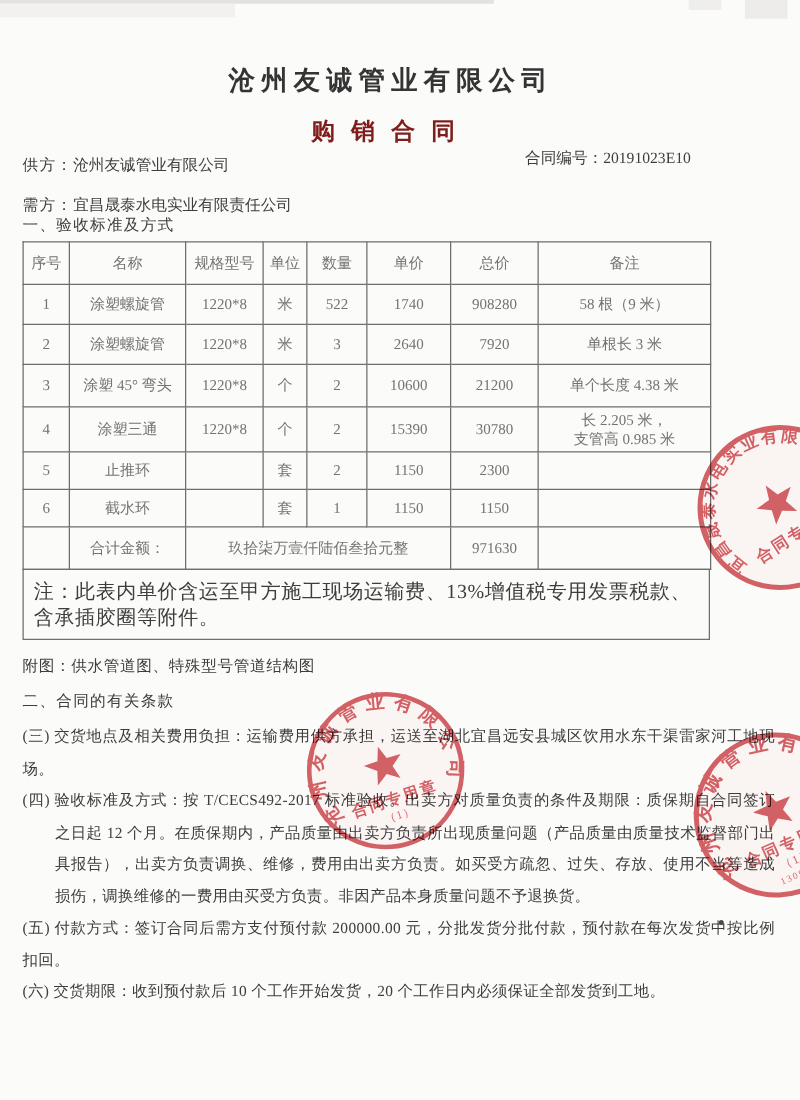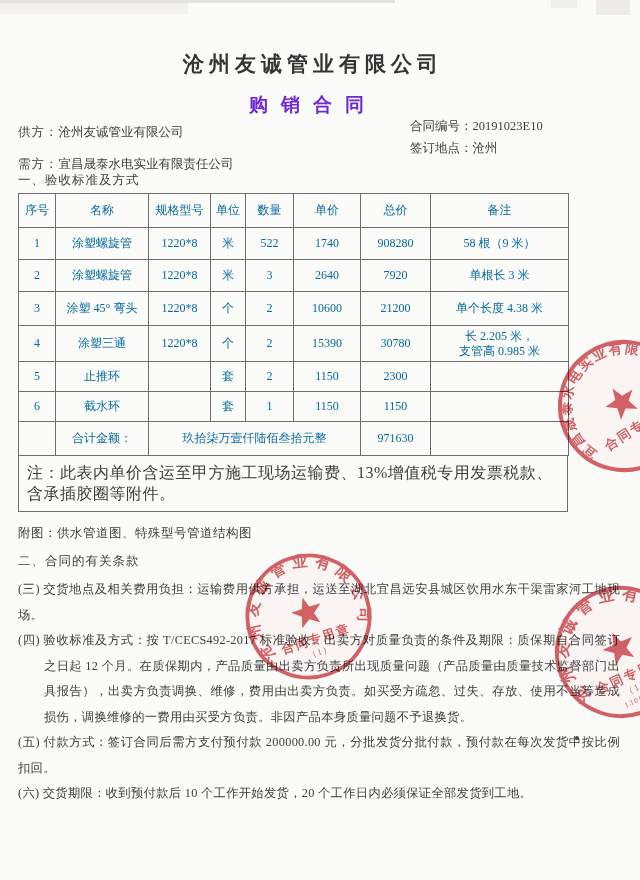--- a/index.html
+++ b/index.html
@@ -16,32 +16,32 @@
   .a3{left:551px;top:0;width:26px;height:8px;background:#efeeec;}
   .a4{left:596px;top:0;width:34px;height:15px;background:#edecea;}
   .adot{left:575px;top:736px;width:4px;height:4px;background:#4a4a4a;border-radius:50%;}
 
   .doc-company{
     margin:50px 0 0;text-align:center;font-size:21px;font-weight:600;
     letter-spacing:5px;color:#343434;
   }
   .doc-title{
     margin:14px 0 0;text-align:center;font-size:19px;font-weight:600;
-    letter-spacing:13px;color:#6d28d9;
-  }
-  .meta{position:relative;height:50px;margin-top:2px;font-size:12.5px;}
+    letter-spacing:13px;color:#7f1d1d;
+  }
+  .meta{position:relative;height:50px;margin-top:2px;font-size:12.5px;text-align:right;}
   .meta .supplier{position:absolute;left:0;top:4px;}
   .meta .buyer{position:absolute;left:0;top:36px;}
-  .meta .right-block{position:absolute;left:392px;top:-4px;line-height:21.5px;}
+  .meta .right-block{position:absolute;left:402px;top:-4px;line-height:21.5px;}
   .meta .lbl{letter-spacing:1px;}
   .sec-heading{font-size:12.5px;margin:2px 0 4px;letter-spacing:1px;}
 
   table.items{
     border-collapse:collapse;table-layout:fixed;width:550px;
-    font-size:12px;color:#0369a1;
+    font-size:12px;color:#737373;
   }
   table.items th,table.items td{
     border:1px solid #6e6e6e;text-align:center;vertical-align:middle;
     padding:1px 2px;font-weight:normal;overflow:hidden;
   }
   tr.h-hdr{height:34px;} tr.h-32{height:32px;} tr.h-34{height:34px;}
   tr.h-36{height:36px;} tr.h-30{height:30px;}
   td.remark{white-space:pre-line;line-height:15px;}
   .note-box{
     width:550px;box-sizing:border-box;border:1px solid #6e6e6e;margin-top:-1px;
@@ -84,21 +84,20 @@
   <div class="artifact adot"></div>
 
   <div class="doc-company">沧州友诚管业有限公司</div>
   <div class="doc-title">购销合同</div>
 
   <div class="meta">
     <div class="supplier"><span class="lbl">供方：</span><span>沧州友诚管业有限公司</span></div>
     <div class="buyer"><span class="lbl">需方：</span><span>宜昌晟泰水电实业有限责任公司</span></div>
     <div class="right-block">
       <div><span>合同编号：</span><span>20191023E10</span></div>
-      <div><span>签订地点：</span><span>沧州</span></div>
     </div>
   </div>
 
   <div class="sec-heading">一、验收标准及方式</div>
 
   <table class="items">
     <colgroup>
       <col style="width:37px">
         <col style="width:93px">
         <col style="width:62px">

